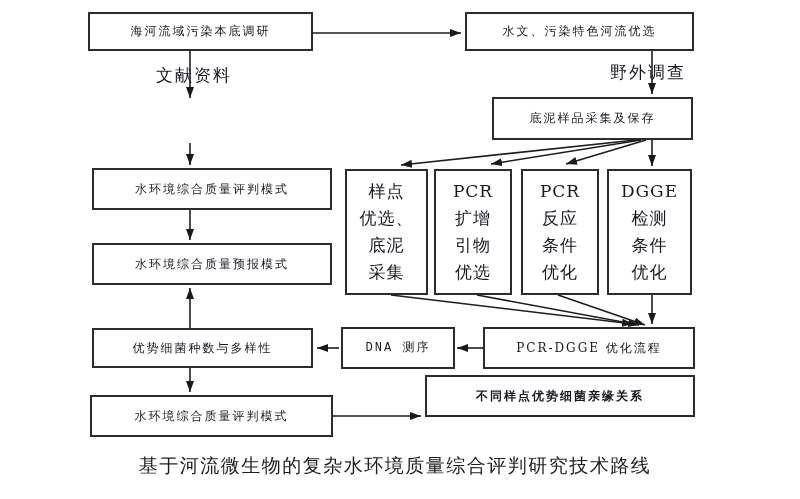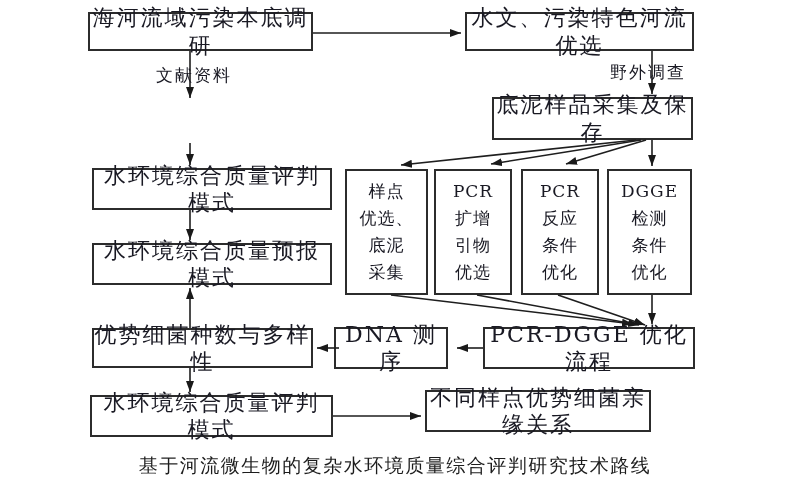--- a/index.html
+++ b/index.html
@@ -13,21 +13,21 @@
   .node{
     position:absolute;
     box-sizing:border-box;
     border:2px solid #2c2c2c;
     background:#ffffff;
     color:#191923;
     display:flex;
     align-items:center;
     justify-content:center;
     text-align:center;
-    font-size:22px;
+    font-size:12px;
     letter-spacing:2px;
     line-height:1.25;
     z-index:1;
   }
   .vnode{
     white-space:pre-line;
     line-height:27px;
     font-size:17px;
     letter-spacing:1px;
   }
@@ -113,18 +113,18 @@
   <div class="node vnode" style="left:521px;top:169px;width:78px;height:126px;">PCR
 反应
 条件
 优化</div>
   <div class="node vnode" style="left:607px;top:169px;width:85px;height:126px;text-align:center;">DGGE
 检测
 条件
 优化</div>
 
   <div class="node" style="left:483px;top:327px;width:212px;height:42px;">PCR-DGGE 优化流程</div>
-  <div class="node" style="left:334px;top:327px;width:114px;height:42px;">DNA 测序</div>
-  <div class="node" style="left:425px;top:390px;width:226px;height:42px;">不同样点优势细菌亲缘关系</div>
+  <div class="node" style="left:341px;top:327px;width:114px;height:42px;font-family:Liberation Mono, monospace;">DNA 测序</div>
+  <div class="node" style="left:425px;top:375px;width:270px;height:42px;font-weight:bold;">不同样点优势细菌亲缘关系</div>
 
   <div class="caption">基于河流微生物的复杂水环境质量综合评判研究技术路线</div>
 
 </div>
 
 </body></html>

